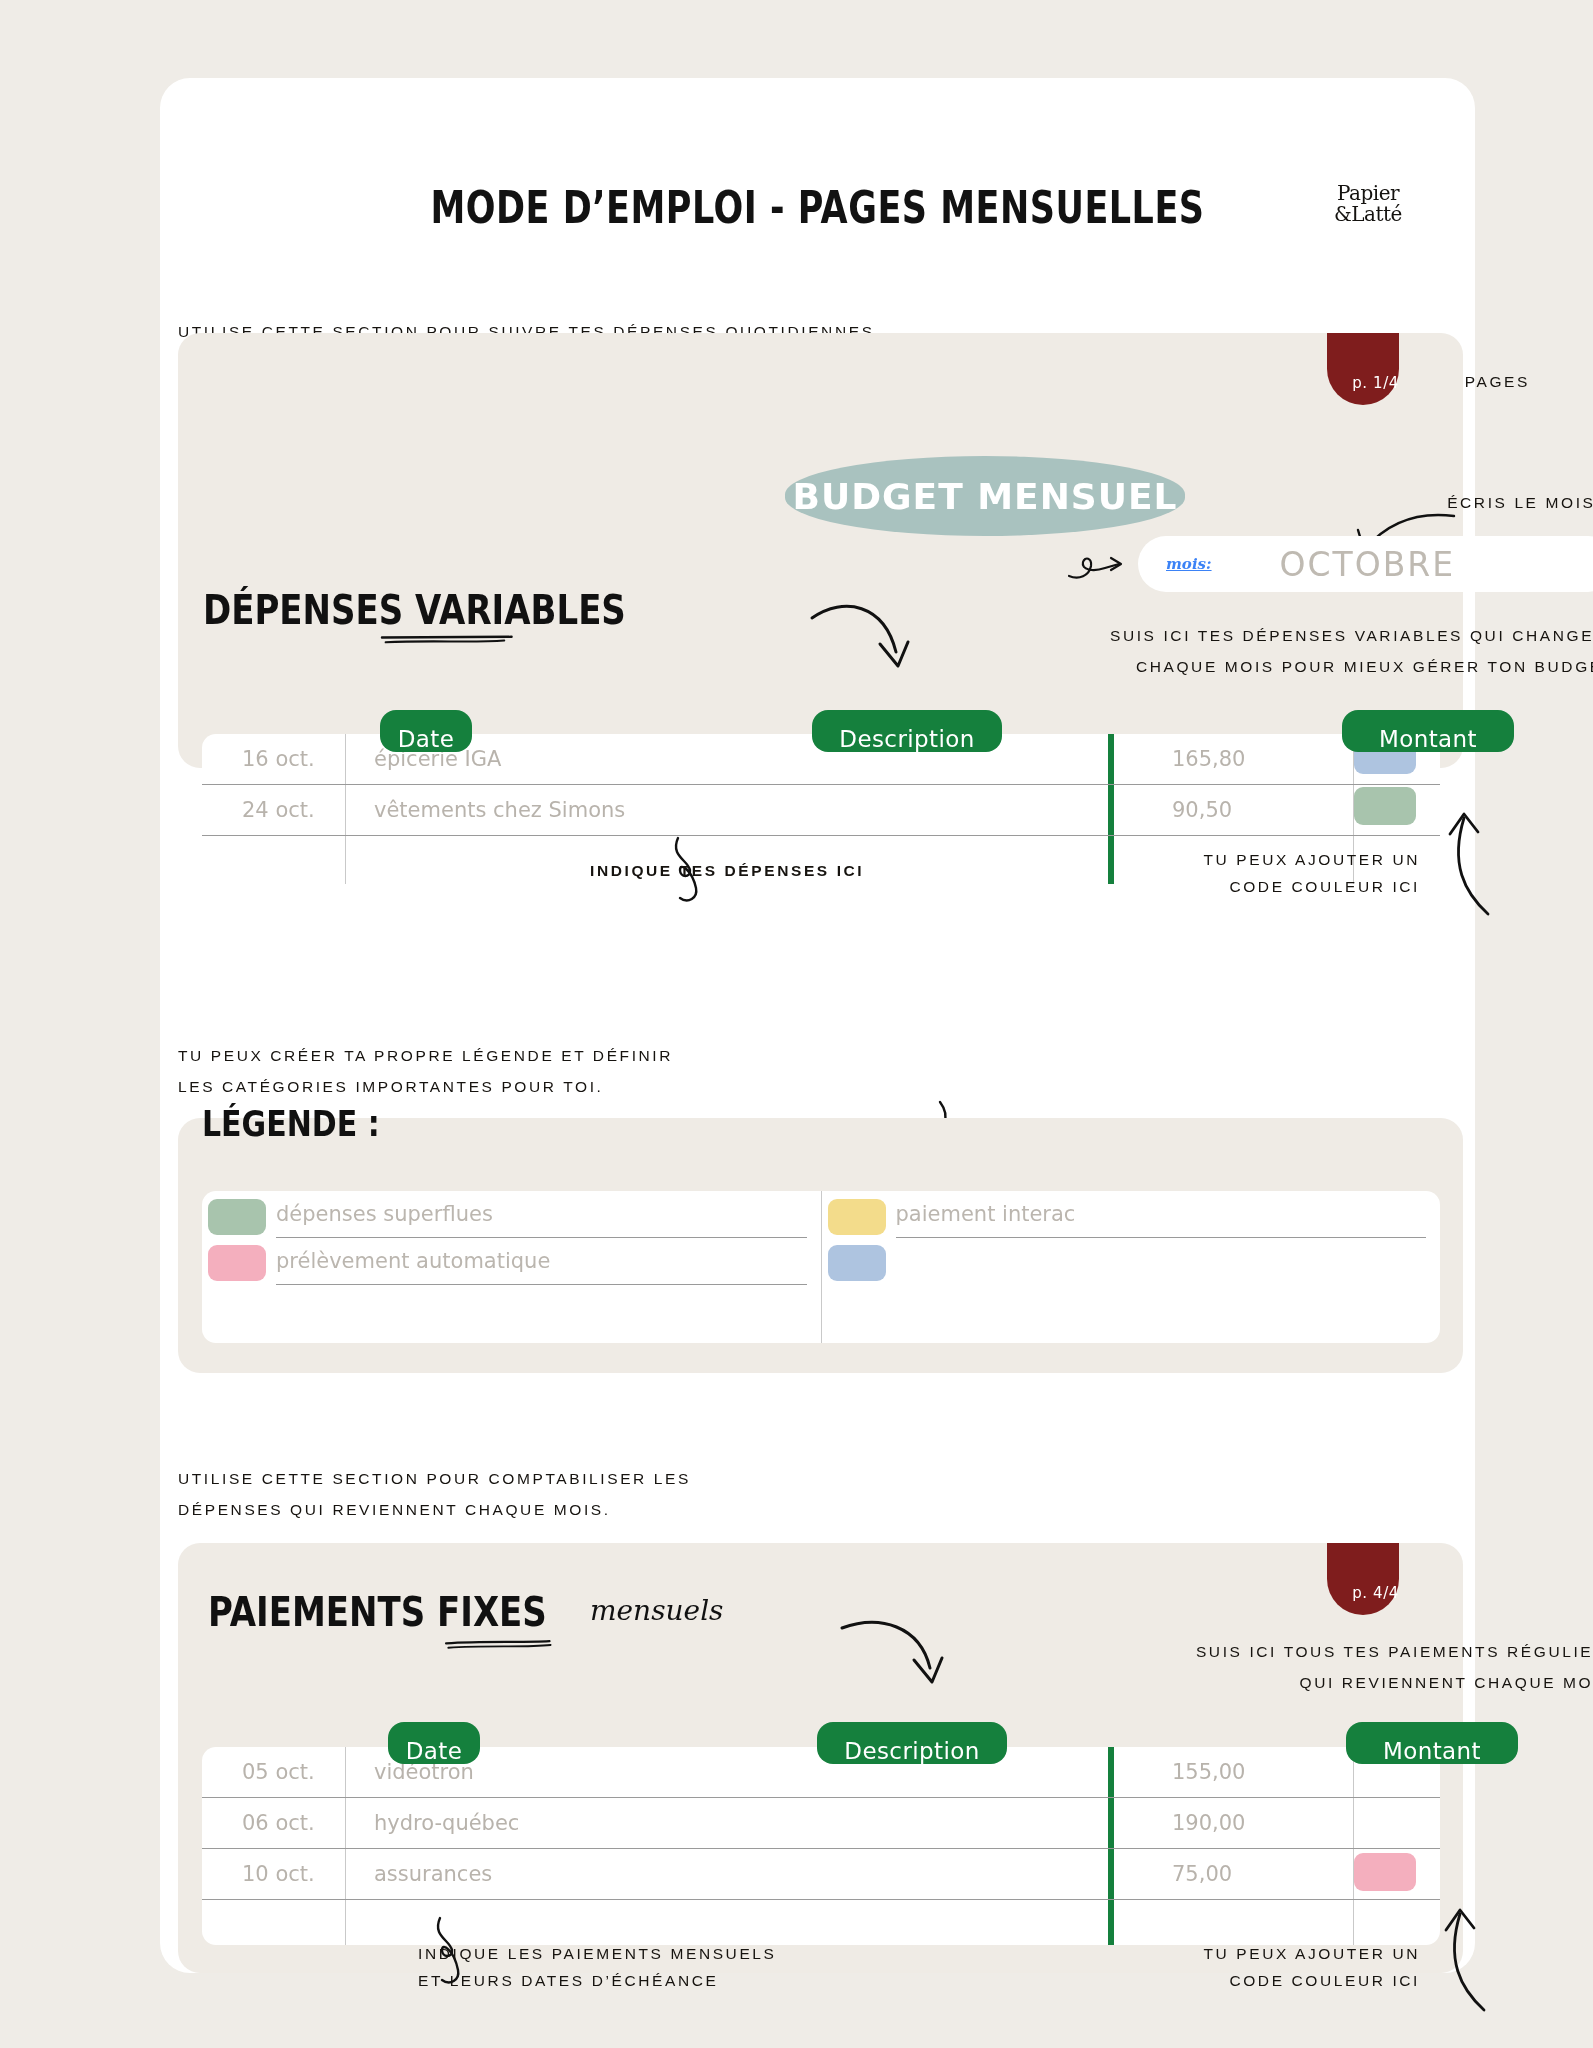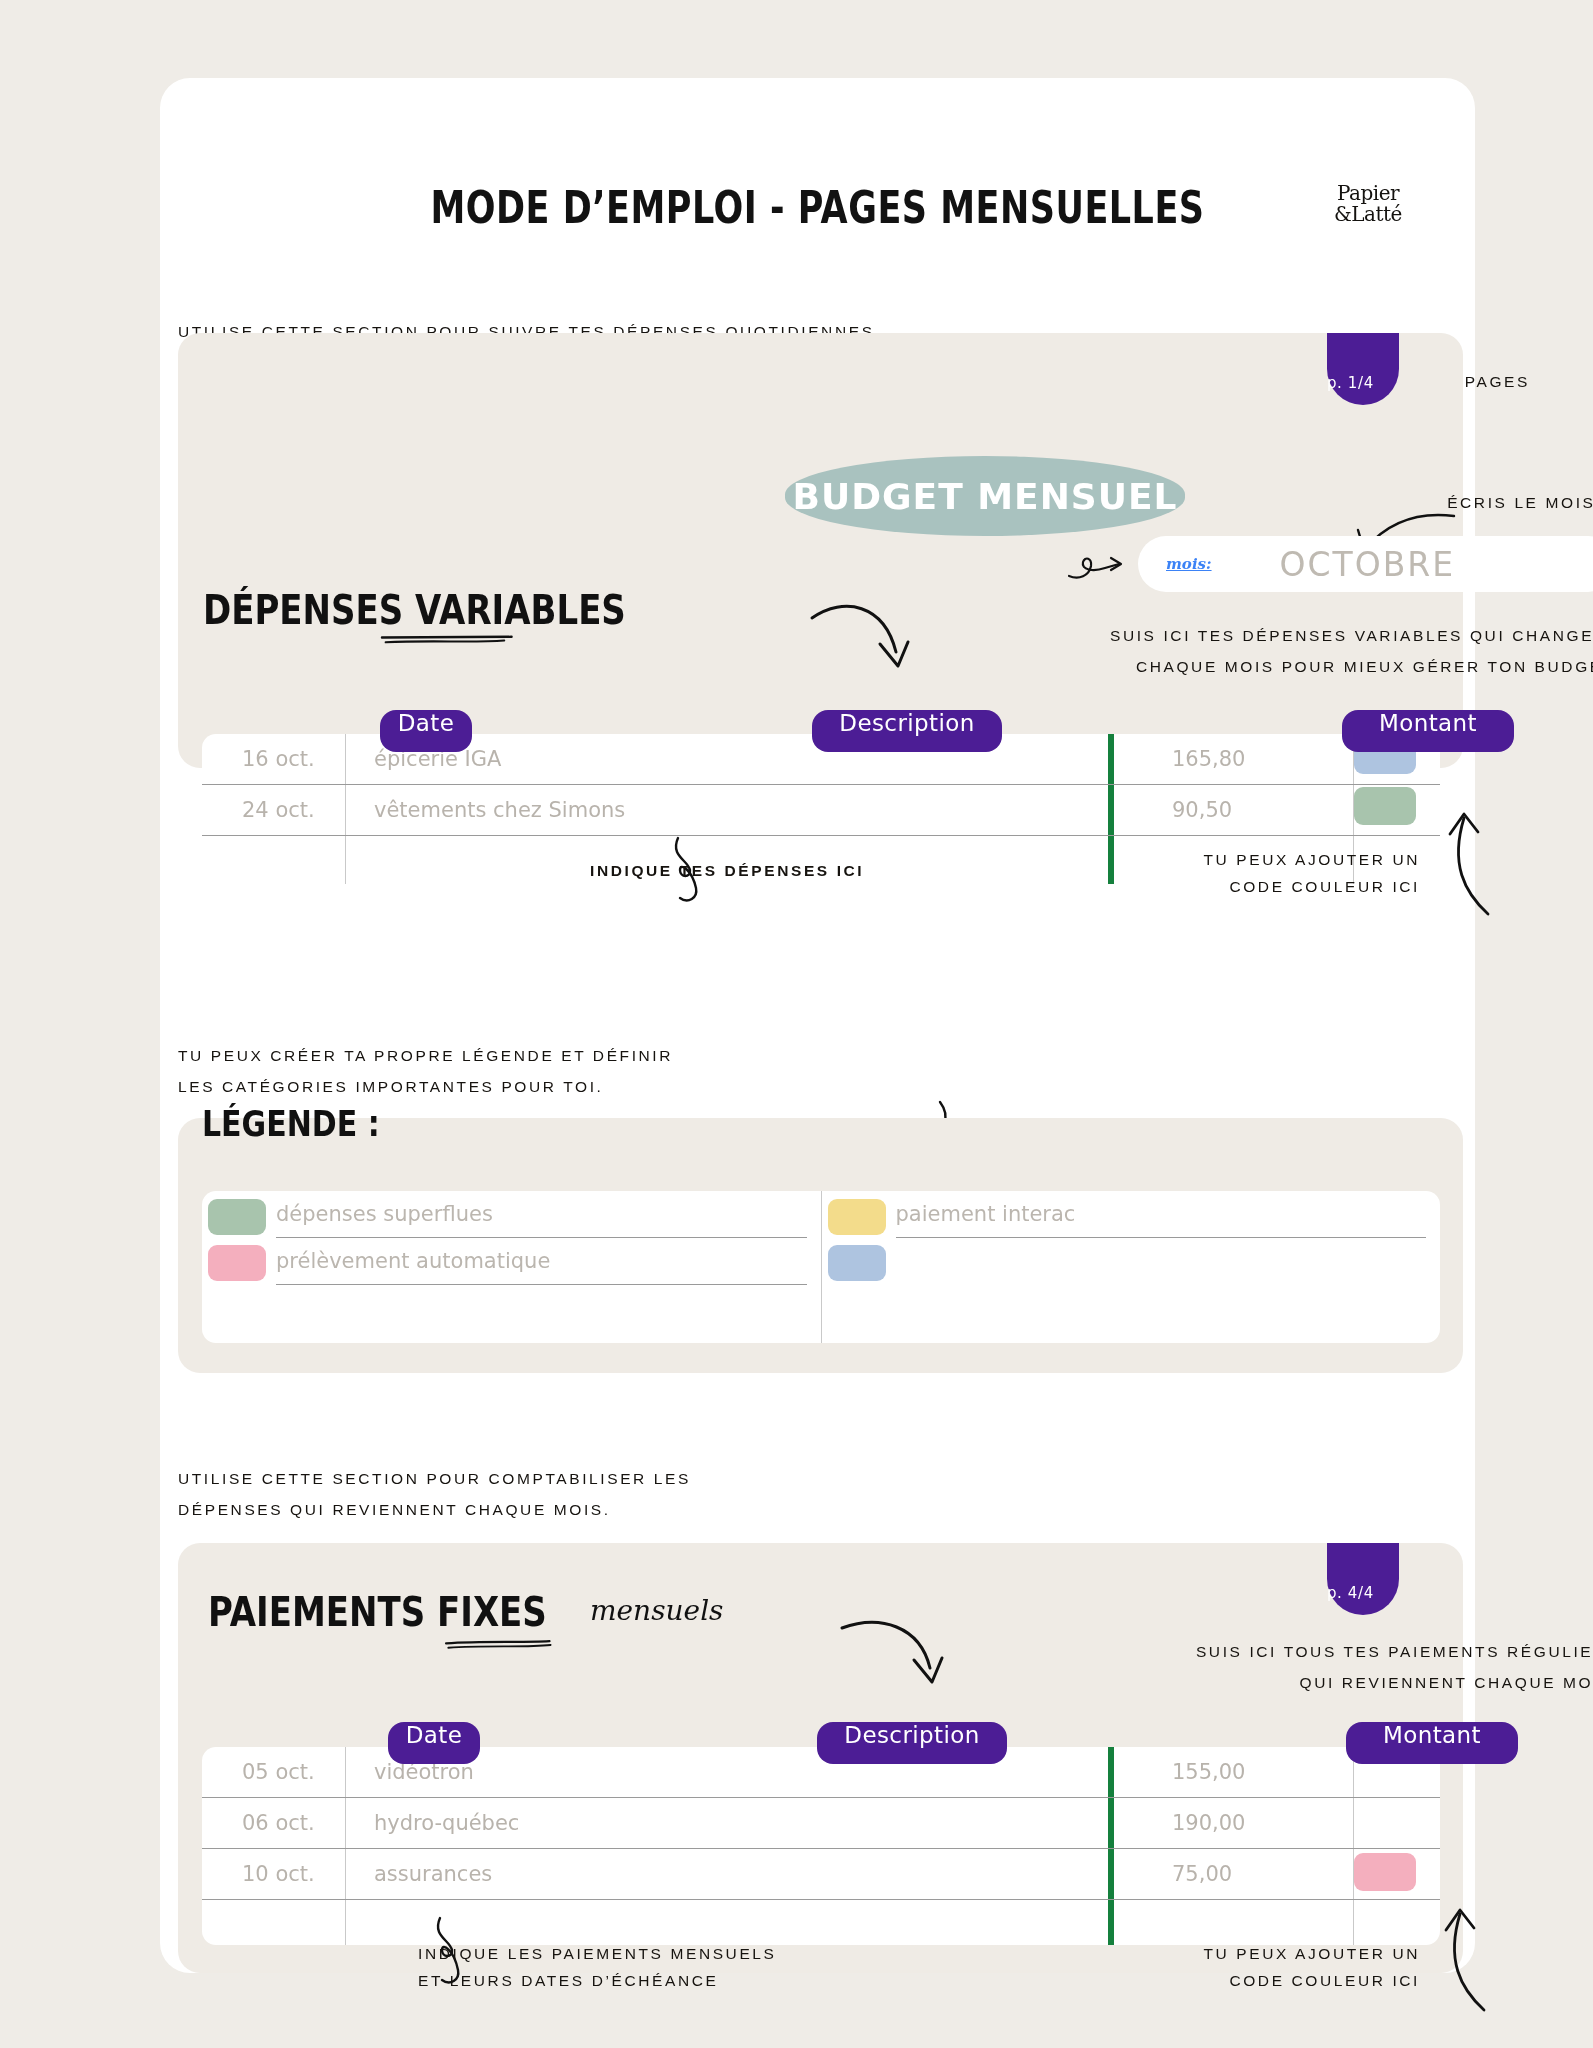--- a/index.html
+++ b/index.html
@@ -56,27 +56,27 @@
   
   .panel{
     position:absolute;
     background:#EFEBE5;
     border-radius:22px;
     overflow:hidden;
   }
   .tab{
     position:absolute;
     width:72px;height:72px;
-    background:#4c1d95;
+    background:#7f1d1d;
     border-bottom-left-radius:36px;
     border-bottom-right-radius:36px;
     color:#ffffff;
     font-family:"DejaVu Sans", sans-serif;
     font-size:15px;
-    text-align:left;
+    text-align:right;
     line-height:100px;
     letter-spacing:0.6px;
   }
 
   
   .pill{
     position:absolute;
     background:#A9C2BF;
     border-radius:50% / 48%;
     color:#ffffff;
@@ -153,26 +153,26 @@
     color:#B8B3AC;
     box-sizing:border-box;
   }
   .c-date{width:120px;padding-left:16px;border-right:1px solid #c9c9c9;}
   .c-desc{flex:1;padding-left:28px;border-right:6px solid #15803d;}
   .c-amt{width:240px;padding-left:58px;border-right:1px solid #c9c9c9;}
   .c-col{width:86px;position:relative;}
 
   .hdr-pill{
     position:absolute;
-    background:#4c1d95;
+    background:#15803d;
     color:#fff;
     font-family:"DejaVu Sans", sans-serif;
     font-size:23px;
     border-radius:16px;
-    display:flex;align-items:flex-start;justify-content:center;
+    display:flex;align-items:flex-end;justify-content:center;
     letter-spacing:0.4px;
     z-index:5;
   }
 
   
   .swatch{
     position:absolute;
     border-radius:9px;
   }
 

